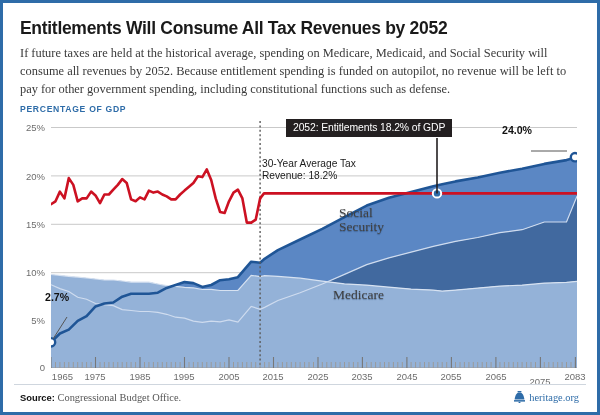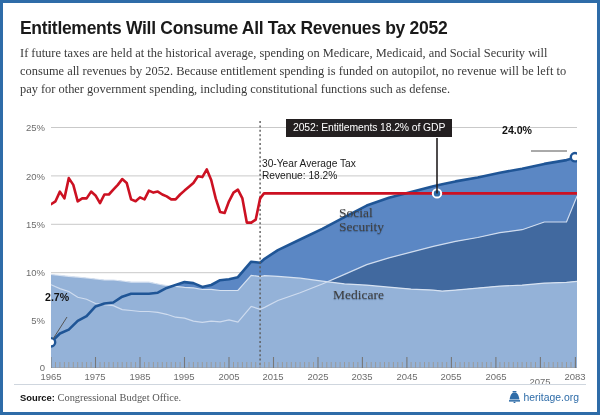--- a/index.html
+++ b/index.html
@@ -30,32 +30,33 @@
   .annot.r{text-align:right;}
 
   .callout{position:absolute;background:#231f20;color:#ffffff;font-size:10.4px;
            padding:3px 7px 4px 7px;white-space:nowrap;letter-spacing:-0.1px;}
 
   .pt-label{position:absolute;font-size:10.6px;font-weight:bold;color:#111;}
 
   .source{position:absolute;left:17px;top:389px;font-family:"Liberation Serif",serif;
           font-size:10.4px;color:#555;}
   .source b{color:#111;font-family:"Liberation Sans",sans-serif;font-size:9.4px;}
-  .brand{position:absolute;right:18px;top:388px;font-family:Liberation Sans, sans-serif;
+  .brand{position:absolute;right:18px;top:388px;font-family:Liberation Serif, serif;
          font-size:10.4px;color:#2e6ca8;display:flex;align-items:center;gap:4px;}
   .rule{position:absolute;left:11px;right:11px;top:381px;height:1px;background:#cfd6de;}
 </style>
 </head>
 <body>
 
 <div id="page">
 <div id="inner">
 
   <div class="title">Entitlements Will Consume All Tax Revenues by 2052</div>
   <div class="deck">If future taxes are held at the historical average, spending on Medicare, Medicaid, and Social Security will consume all revenues by 2052. Because entitlement spending is funded on autopilot, no revenue will be left to pay for other government spending, including constitutional functions such as defense.</div>
+  <div class="axis-title">PERCENTAGE OF GDP</div>
 
   <div class="ylab" style="left:8px;top:119px;">25%</div>
   <div class="ylab" style="left:8px;top:168px;">20%</div>
   <div class="ylab" style="left:8px;top:216px;">15%</div>
   <div class="ylab" style="left:8px;top:264px;">10%</div>
   <div class="ylab" style="left:8px;top:312px;">5%</div>
   <div class="ylab" style="left:8px;top:359px;">0</div>
 
   <div class="plot">
     <svg width="526" height="247" viewBox="0 0 526 247">
@@ -227,21 +228,21 @@
             <line x1="311.4" y1="236" x2="311.4" y2="247"></line>
         <line x1="355.9" y1="236" x2="355.9" y2="247"></line>
             <line x1="400.4" y1="236" x2="400.4" y2="247"></line>
         <line x1="444.9" y1="236" x2="444.9" y2="247"></line>
             <line x1="489.4" y1="236" x2="489.4" y2="247"></line>
         <line x1="524.4" y1="236" x2="524.4" y2="247"></line>
       </g>
     </svg>
   </div>
 
-  <div class="xlab" style="left:26px;top:368px;">1965</div>
+  <div class="xlab" style="left:26px;top:368px;text-align:right;">1965</div>
   <div class="xlab" style="left:70px;top:368px;">1975</div>
   <div class="xlab" style="left:115px;top:368px;">1985</div>
   <div class="xlab" style="left:159px;top:368px;">1995</div>
   <div class="xlab" style="left:204px;top:368px;">2005</div>
   <div class="xlab" style="left:248px;top:368px;">2015</div>
   <div class="xlab" style="left:293px;top:368px;">2025</div>
   <div class="xlab" style="left:337px;top:368px;">2035</div>
   <div class="xlab" style="left:382px;top:368px;">2045</div>
   <div class="xlab" style="left:426px;top:368px;">2055</div>
   <div class="xlab" style="left:471px;top:368px;">2065</div>

